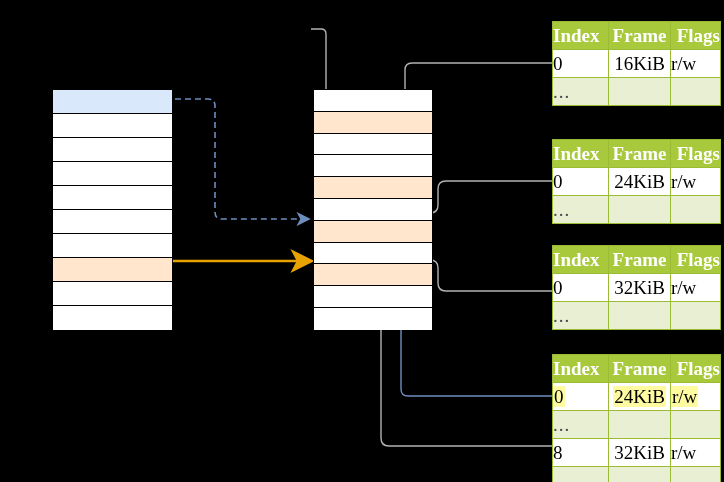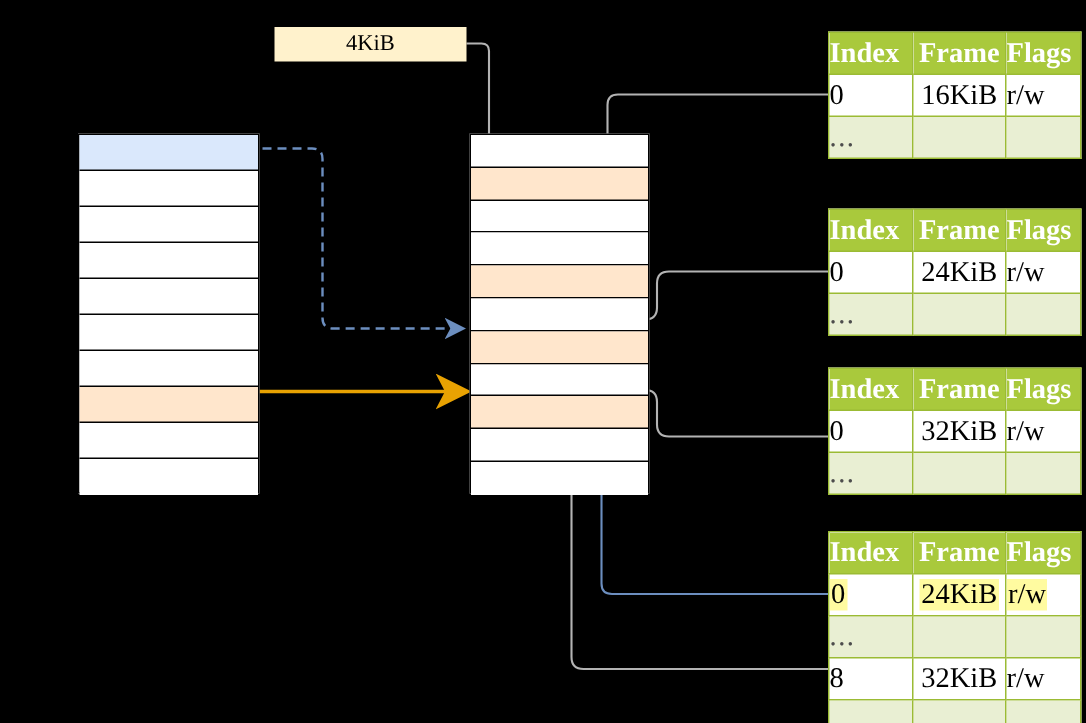--- a/index.html
+++ b/index.html
@@ -25,21 +25,21 @@
           background:#fff;table-layout:fixed;}
   .ptable td,.ptable th{border:1px solid #9BBB34;padding:1px 0;
           font-size:19px;color:#000;height:28px;box-sizing:border-box;
           text-align:left;vertical-align:middle;overflow:hidden;white-space:nowrap;}
   .ptable th{background:#A9C93C;color:#fff;font-weight:bold;}
   .ptable td.c0{width:56px;}
   .ptable td.c1{width:62px;text-align:center;}
   .ptable td.c2{width:50px;margin-top:36px;}
   .ptable th.c0{width:56px;}
   .ptable th.c1{width:62px;text-align:center;}
-  .ptable th.c2{width:50px;}
+  .ptable th.c2{width:50px;text-align:right;}
   .ptable tr.ell td{background:#E9EFD3;color:#4d4d4d;letter-spacing:1px;}
   .hl{background:#FFFBA0;padding:0 1px;}
 </style>
 </head>
 <body>
 
 <div id="stage">
 
   <svg class="wires" viewBox="0 0 724 482">
     <defs>
@@ -82,21 +82,20 @@
 
     <g>
       <path d="M175,99 L208,99 Q215,99 215,106 L215,212 Q215,219 222,219 L306,219" fill="none" stroke="#6C8EBF" stroke-width="1.6" stroke-dasharray="6,4" marker-end="url(#ah-blue)"></path>
     </g>
 
     <g>
       <path d="M173,261 L306,261" fill="none" stroke="#E8A202" stroke-width="2.4" marker-end="url(#ah-orange)"></path>
     </g>
   </svg>
 
-  <div class="sizebox" style="left:183px;top:18px;width:128px;height:23px;">4KiB</div>
 
   <div class="memcol" id="left-col" style="left:52px;top:89px;width:121px;height:240px;">
       <div class="memrow blue" style="height: 24px;"></div>
       <div class="memrow" style="height: 24px;"></div>
       <div class="memrow" style="height: 24px;"></div>
       <div class="memrow" style="height: 24px;"></div>
       <div class="memrow" style="height: 24px;"></div>
       <div class="memrow" style="height: 24px;"></div>
       <div class="memrow" style="height: 24px;"></div>
       <div class="memrow peach" style="height: 24px;"></div>

